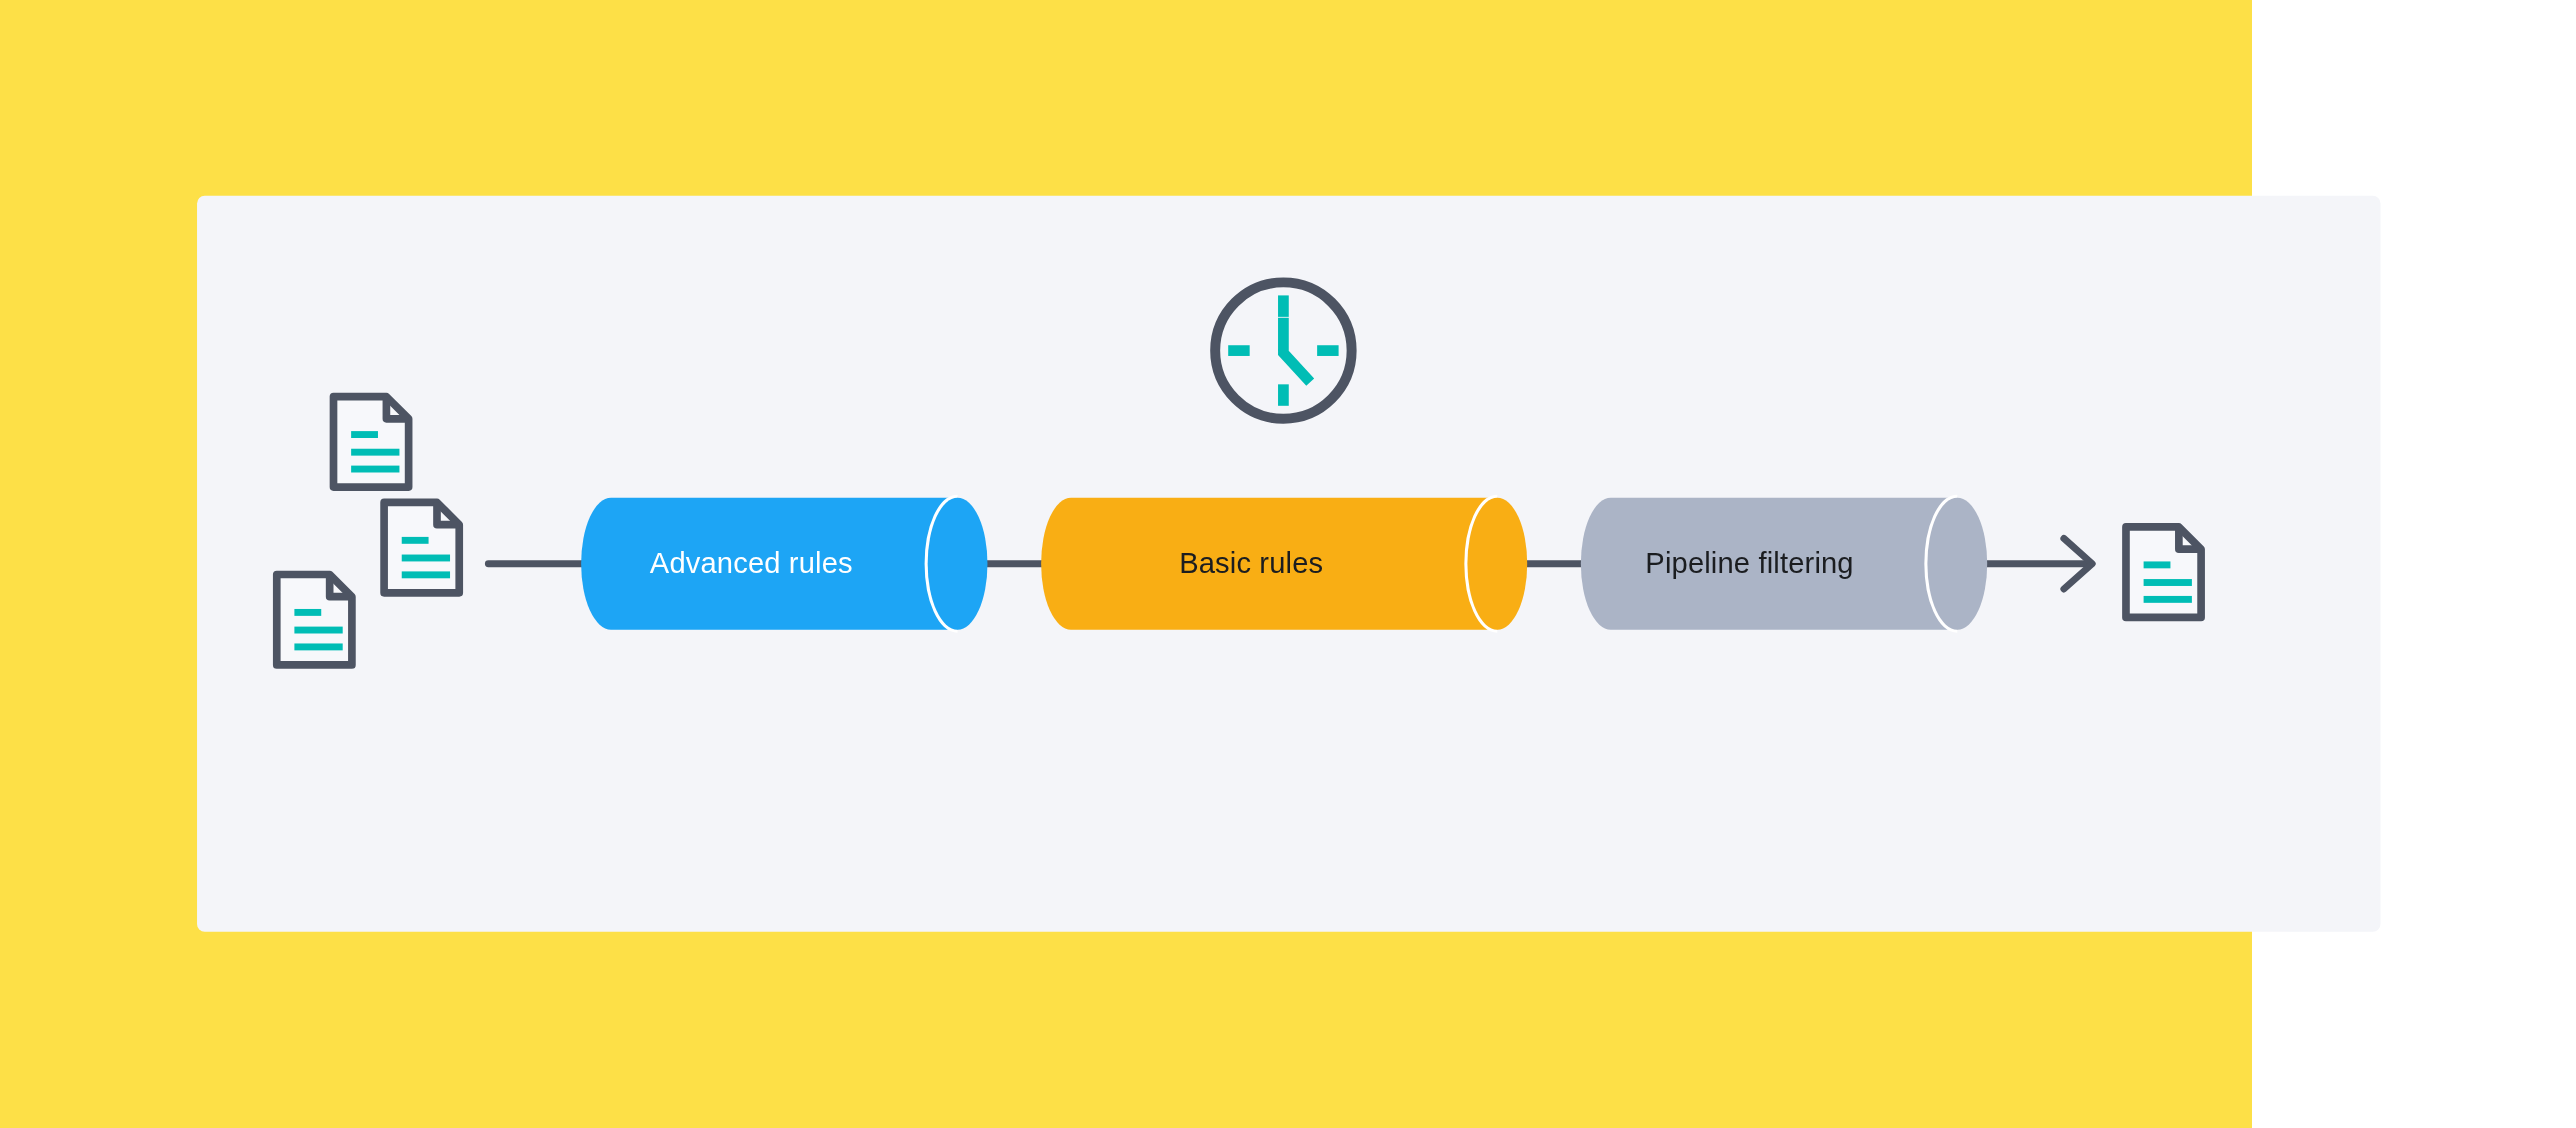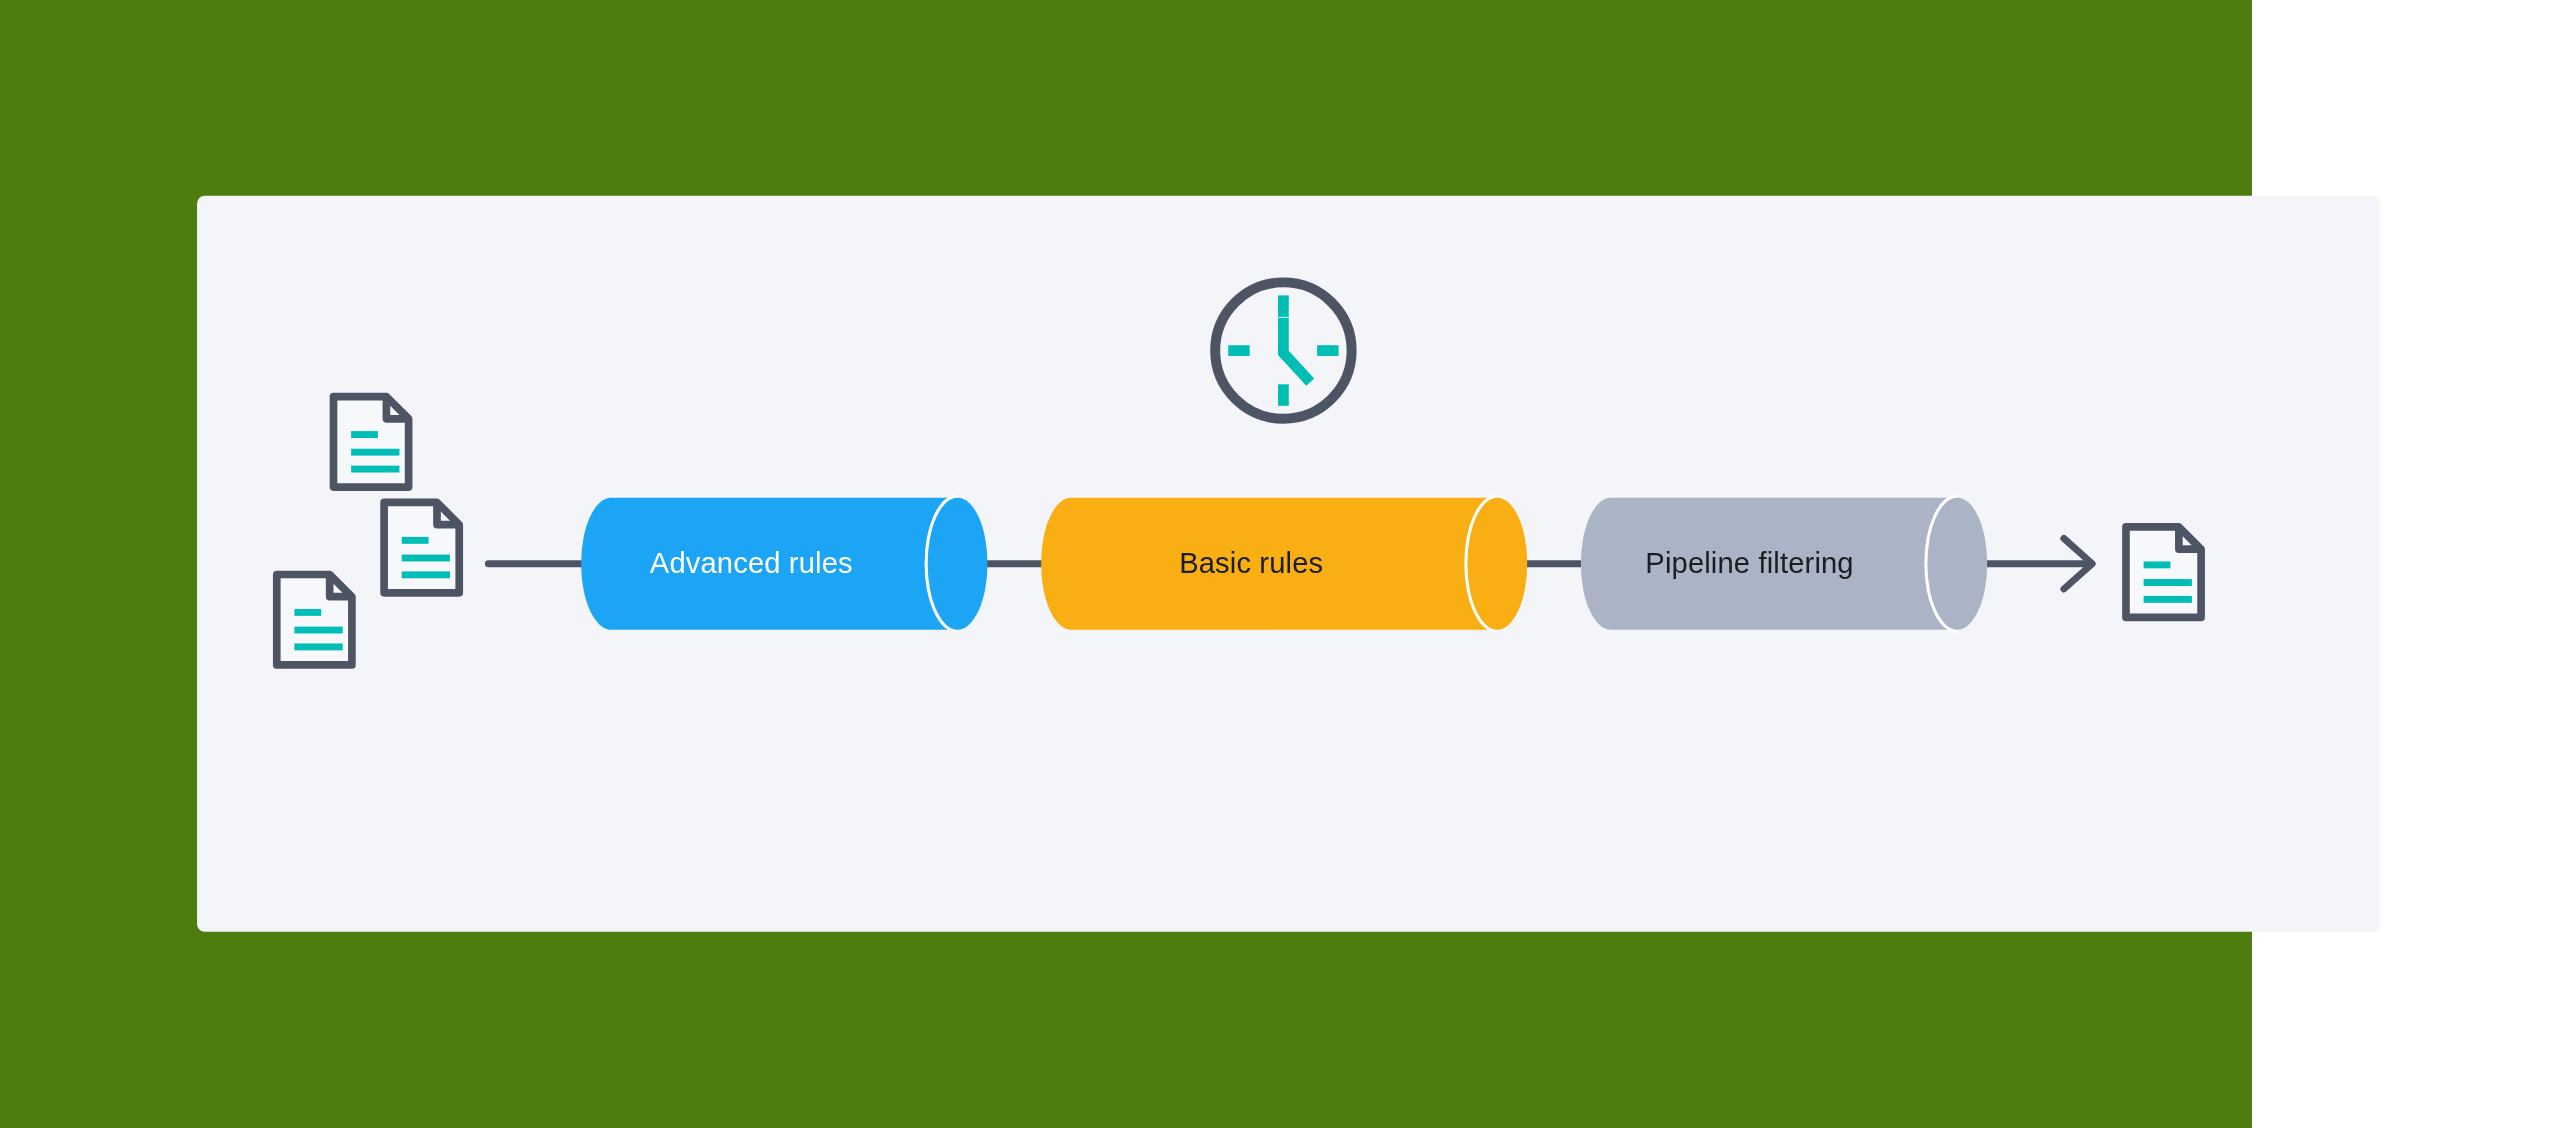--- a/index.html
+++ b/index.html
@@ -11,21 +11,21 @@
   body {
     width: 2576px;
     height: 1129px;
     font-family: "Liberation Sans", "DejaVu Sans", sans-serif;
     overflow: hidden;
   }
   #diagram-root {
     position: relative;
     width: 2252px;
     height: 1129px;
-    background: #4d7c0f;
+    background: #fde047;
   }
   #diagram-svg {
     position: absolute;
     top: 0;
     left: 0;
     display: block;
   }
   .node-label {
     font-family: "Liberation Sans", "DejaVu Sans", sans-serif;
     font-size: 38px;

